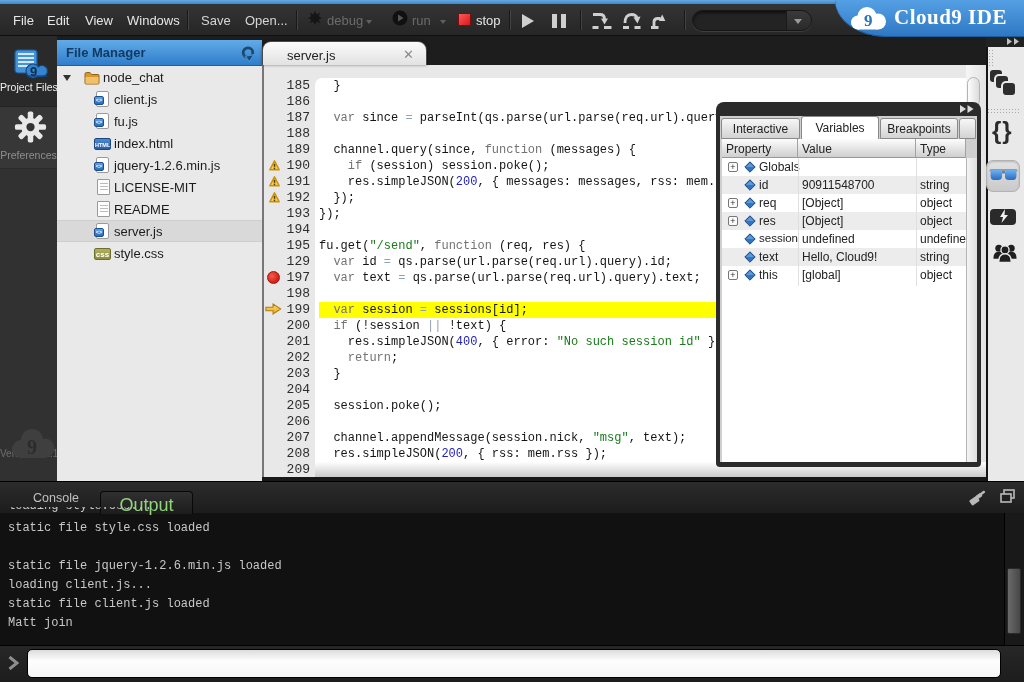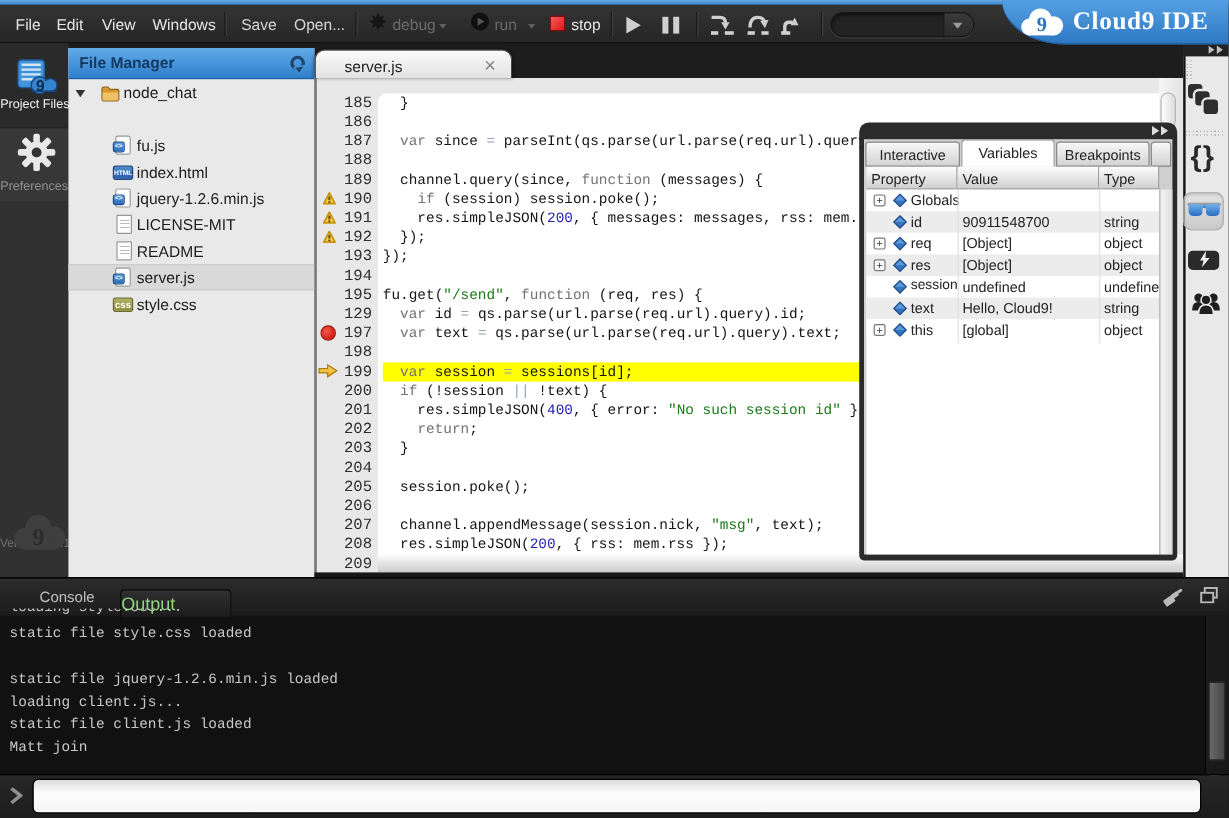--- a/index.html
+++ b/index.html
@@ -59,21 +59,21 @@
 #dbgshadow{left:315px;top:462px;width:671px;height:15px;background:linear-gradient(#fefefe,#cacaca)}
 #edbottom{left:262px;top:477px;width:724px;height:4px;background:#181818}
 
 #rstrip{left:986px;top:36px;width:38px;height:445px;background:#e9e9e9;border-left:2px solid #141414}
 #rstriphead{left:986px;top:36px;width:38px;height:11px;background:#222}
 
 #console{left:0;top:481px;width:1024px;height:201px;background:#111}
 #conbar{left:0;top:481px;width:1024px;height:32px;background:linear-gradient(#2c2c2c,#1c1c1c);border-top:1px solid #000}
 #contab1{position:absolute;left:33px;top:9px;font-size:12.5px;color:#c0c0c0}
 #outtab{position:absolute;left:100px;top:9px;width:93px;height:23px;background:linear-gradient(#303030,#1c1c1c);border-radius:4px 4px 0 0;border:1px solid #080808;border-bottom:none}
-#outtab span{display:block;margin-top:3px;font-size:15px;color:#90d47c}
+#outtab span{display:block;text-align:center;margin-top:3px;font-size:18px;color:#90d47c}
 #term{left:0;top:507px;width:1004px;height:132px;overflow:hidden}
 .tline{position:absolute;left:8px;font-family:"Liberation Mono",monospace;font-size:12px;color:#c8c8c8;white-space:pre}
 #inrow{left:0;top:645px;width:1024px;height:37px;background:linear-gradient(#272727,#1d1d1d);border-top:1px solid #000}
 #inbox{position:absolute;left:27px;top:3px;width:974px;height:29px;border-radius:5px;background:linear-gradient(#dcdcdc,#fdfdfd 40%,#f6f6f6);border:1px solid #000}
 #conscroll{left:1004px;top:513px;width:20px;height:132px;background:#191919;border-left:1px solid #000}
 #conthumb{position:absolute;left:2px;top:55px;width:14px;height:66px;background:linear-gradient(90deg,#6a6a6a,#474747);border:1px solid #2a2a2a;border-radius:2px}
 </style></head>
 <body>
 <div id="stage">
 <div class="abs" id="midbar"></div>
@@ -195,20 +195,24 @@
       </svg>
 </div>
 <div class="abs" id="tree" style="left:57px;top:66px;width:166px;height:400px">
   <div class="frow" style="top:1px">
         <span class="abs" style="left:6px;top:8px;width:0;height:0;border-top:6px solid #333;border-left:4.5px solid transparent;border-right:4.5px solid transparent"></span>
     <svg class="abs" style="left:27px;top:4px" width="16" height="14" viewBox="0 0 16 14">
           <path d="M1 3 Q1 1.5 2.5 1.5 L6 1.5 L7.5 3.5 L14 3.5 Q15 3.5 15 4.5 L15 12 Q15 13 14 13 L2 13 Q1 13 1 12 Z" fill="#d9982e" stroke="#8f6616" stroke-width="1"></path>
           <path d="M1.5 6 L14.5 6 L14.5 12.5 Q14.5 12.8 14 12.8 L2 12.8 Q1.5 12.8 1.5 12.5 Z" fill="#f0c267"></path>
         </svg>
     <span class="lbl" style="left:46px">node_chat</span>
+      </div>
+  <div class="frow" style="top:23px">
+        <span class="jsi"></span>
+        <span class="lbl" style="left:57px">client.js</span>
       </div>
   <div class="frow" style="top:45px">
         <span class="jsi"></span>
         <span class="lbl" style="left:57px">fu.js</span>
       </div>
   <div class="frow" style="top:67px">
         <span class="abs htmli">HTML</span>
         <span class="lbl" style="left:57px">index.html</span>
       </div>
   <div class="frow" style="top:89px">

